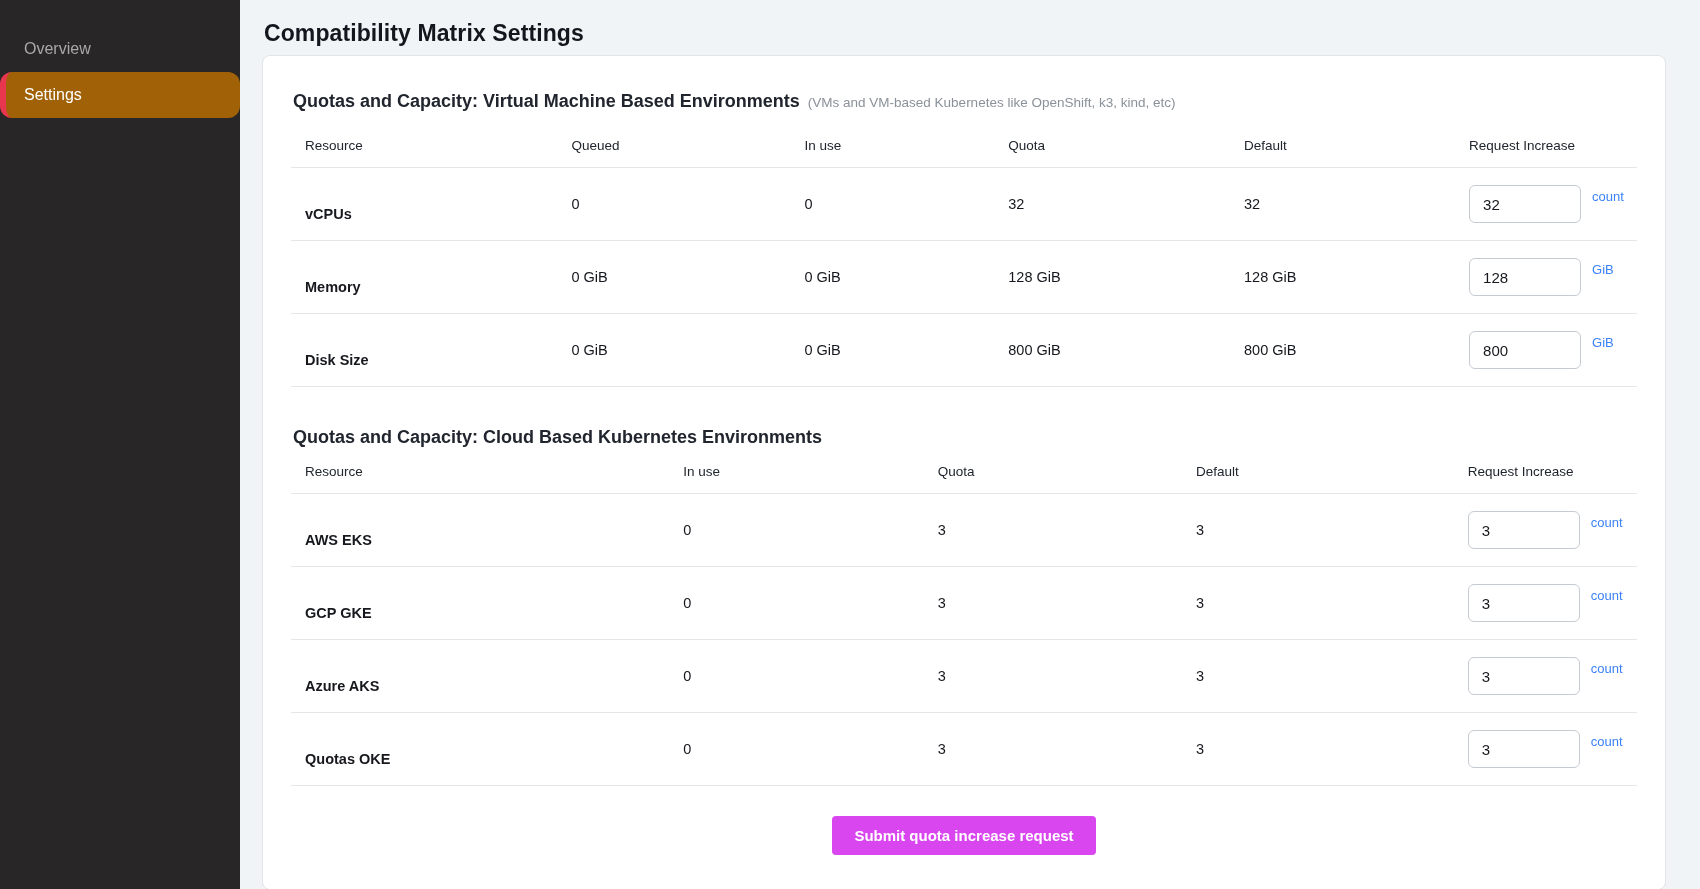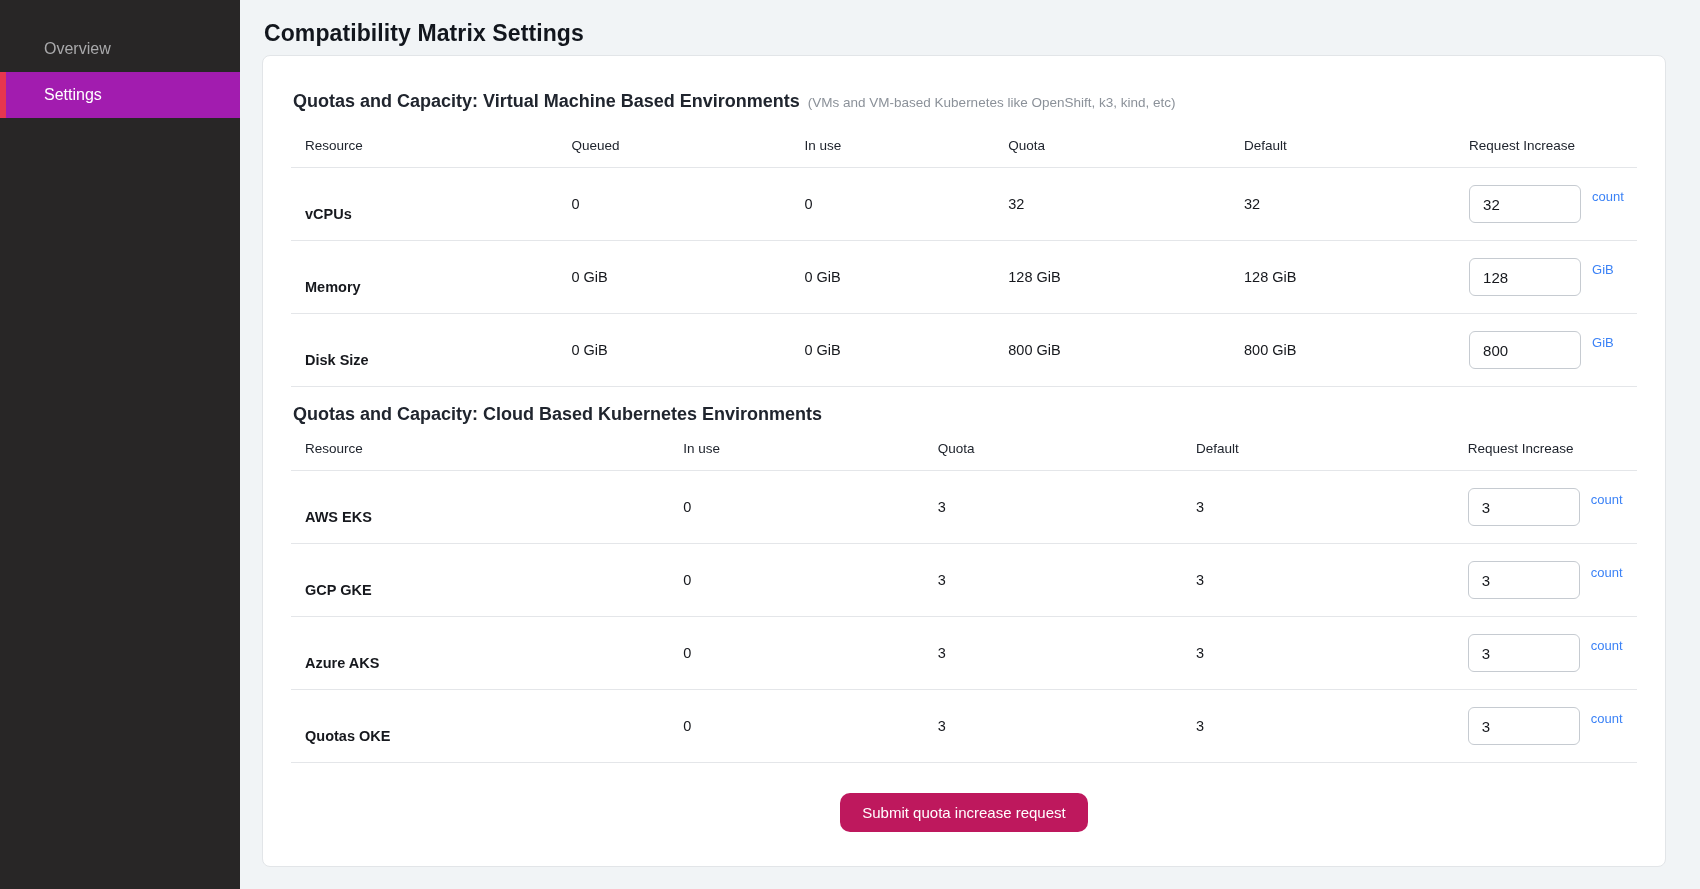--- a/index.html
+++ b/index.html
@@ -16,31 +16,32 @@
   .sidebar {
     width: 240px;
     flex-shrink: 0;
     background: #282626;
     padding-top: 26px;
   }
   .side-item {
     height: 46px;
     display: flex;
     align-items: center;
-    padding-left: 38px;
+    padding-left: 18px;
     font-size: 16px;
     color: #a9a9ab;
     cursor: pointer;
     border-left: 6px solid transparent;
     user-select: none;
   }
   .side-item.active {
-    background: #a21caf;
+    background: #a16207;
     color: #ffffff;
     border-left-color: #e8364e;
+    border-radius: 12px;
   }
 
   
   .main {
     flex: 1;
     padding: 14px 34px 20px 22px;
     overflow: hidden;
   }
   .page-title {
     font-size: 23px;
@@ -102,32 +103,32 @@
     background: #fff;
     outline: none;
   }
   .unit-label {
     font-size: 13px;
     color: #3b82f6;
     margin-left: 11px;
     transform: translateY(-8px);
   }
 
-  .section2-title { margin-top: 17px; }
+  .section2-title { margin-top: 40px; }
 
   
   .button-row { text-align: center; margin-top: 30px; margin-bottom: 8px; }
   .submit-btn {
-    background: #be185d;
+    background: #d946ef;
     color: #ffffff;
     font-family: "Liberation Sans", sans-serif;
     font-size: 15px;
-    font-weight: 400;
+    font-weight: 700;
     border: none;
-    border-radius: 10px;
+    border-radius: 4px;
     padding: 11px 22px;
     cursor: pointer;
   }
 </style>
 </head>
 <body>
 
 <div class="app">
 
   <nav class="sidebar">

